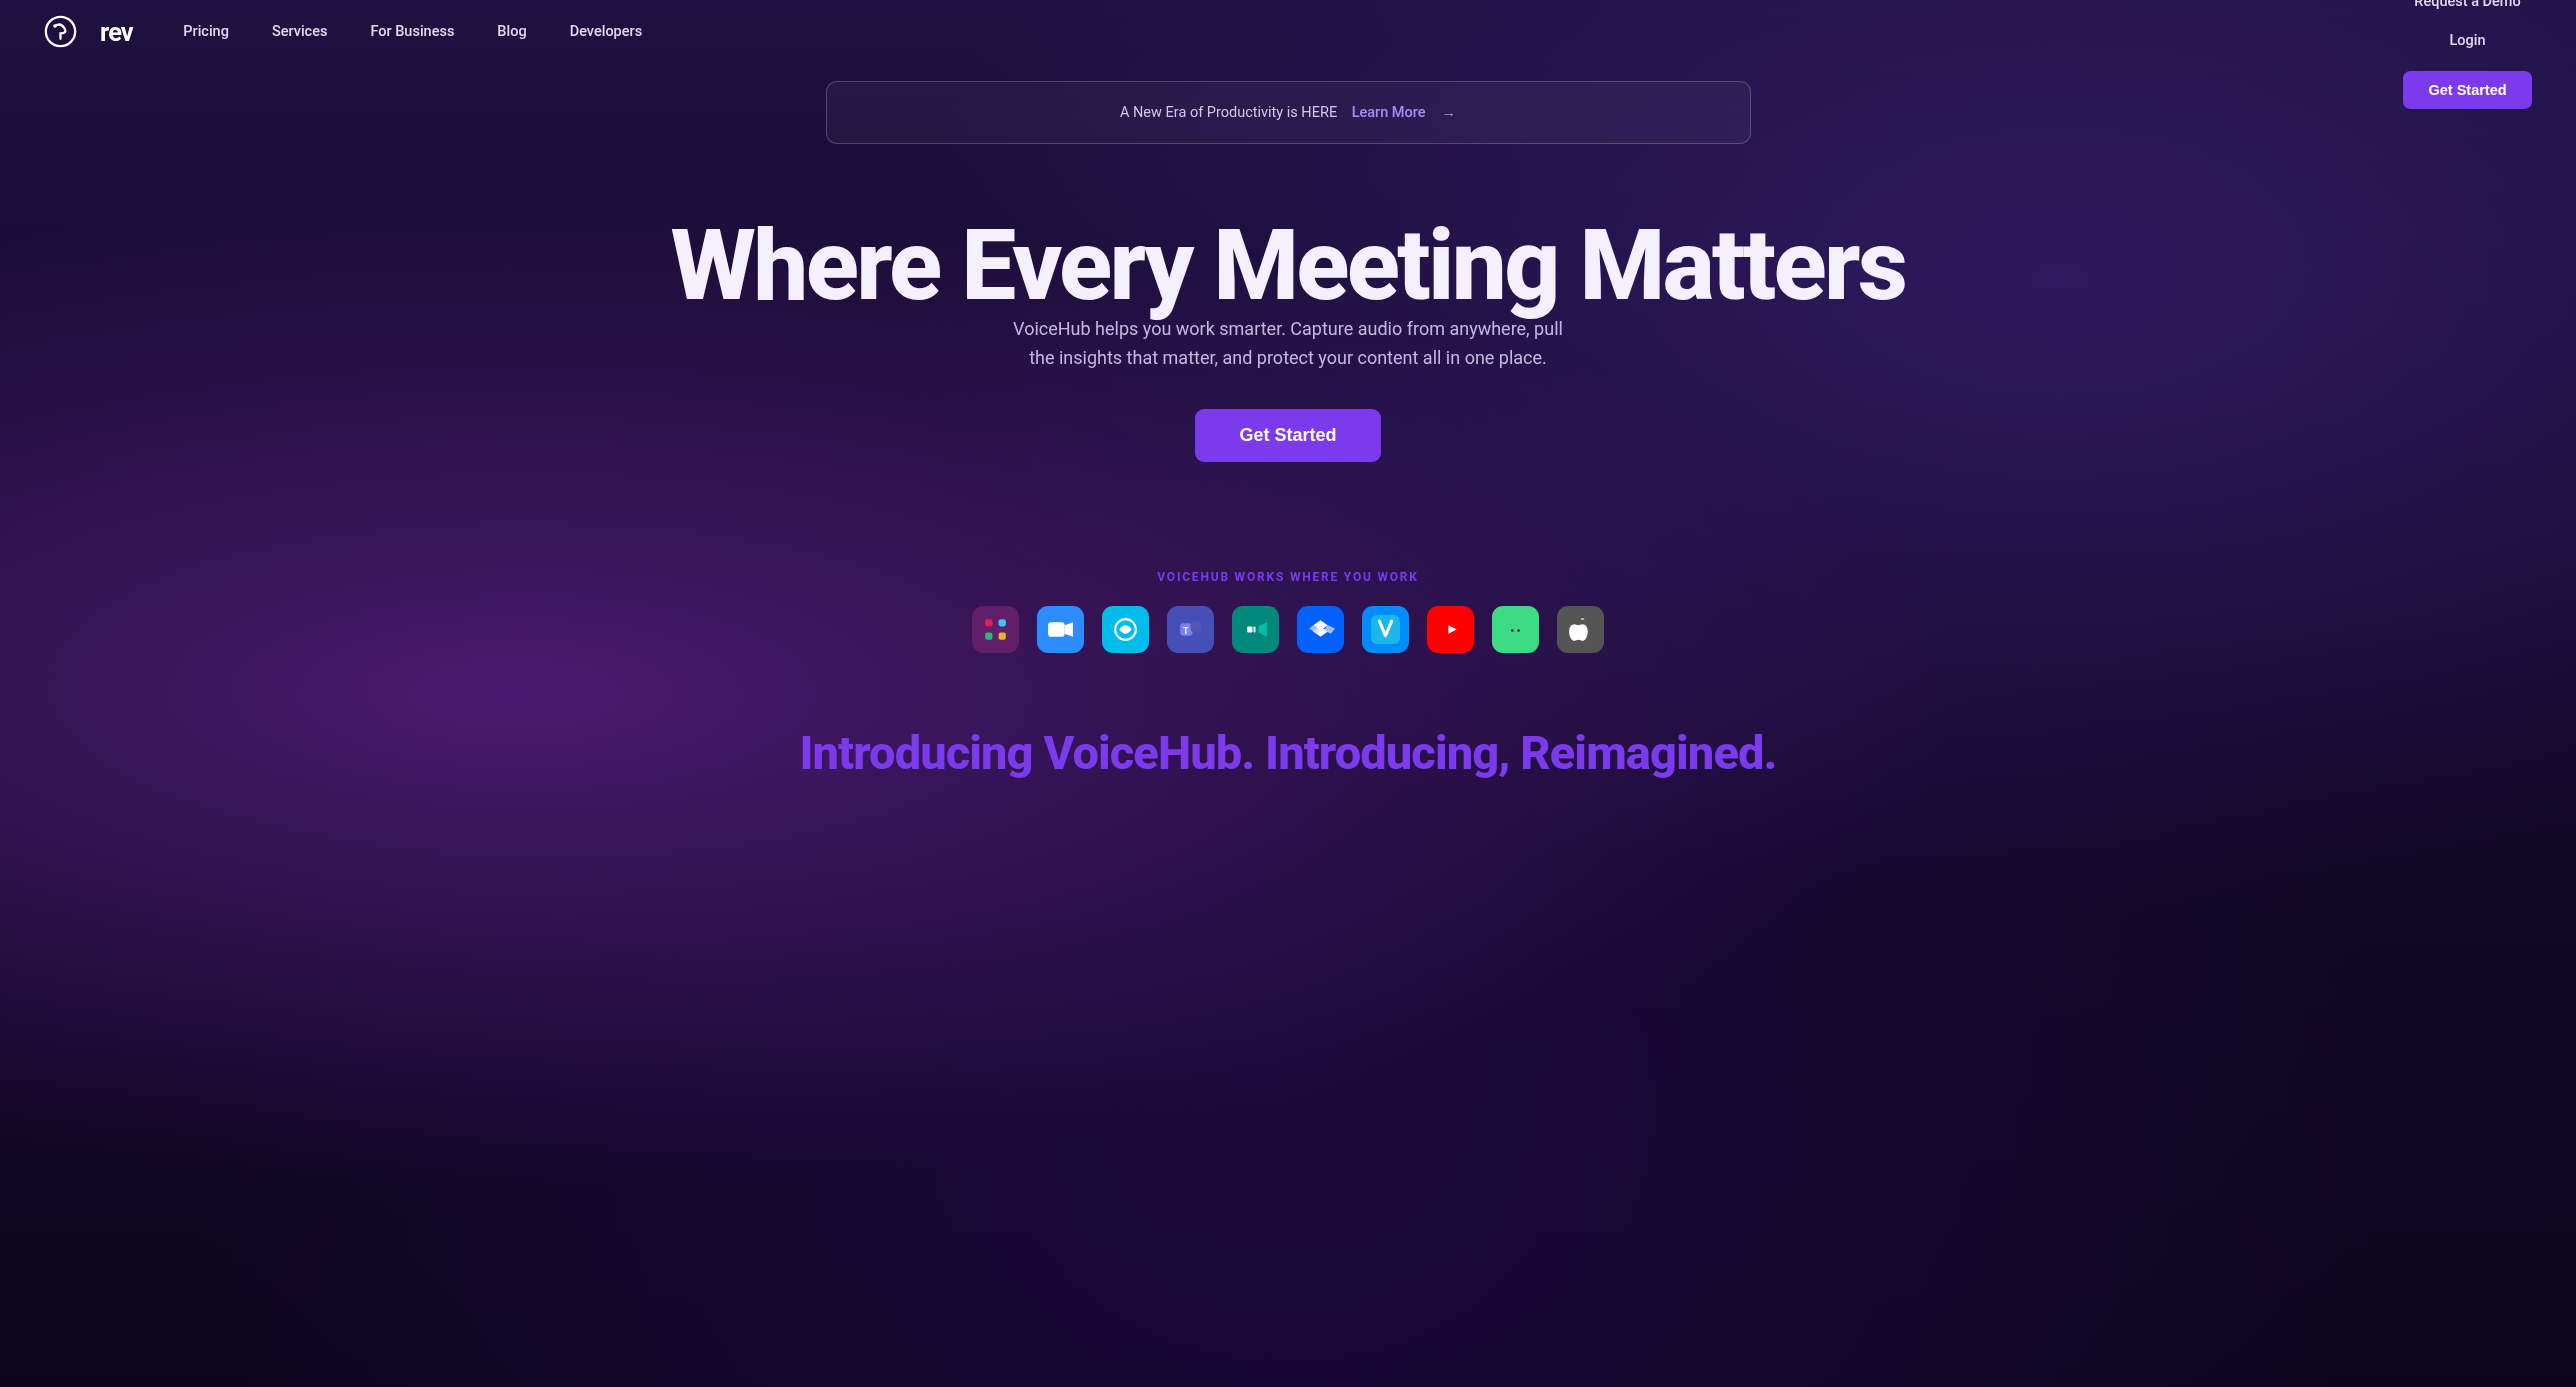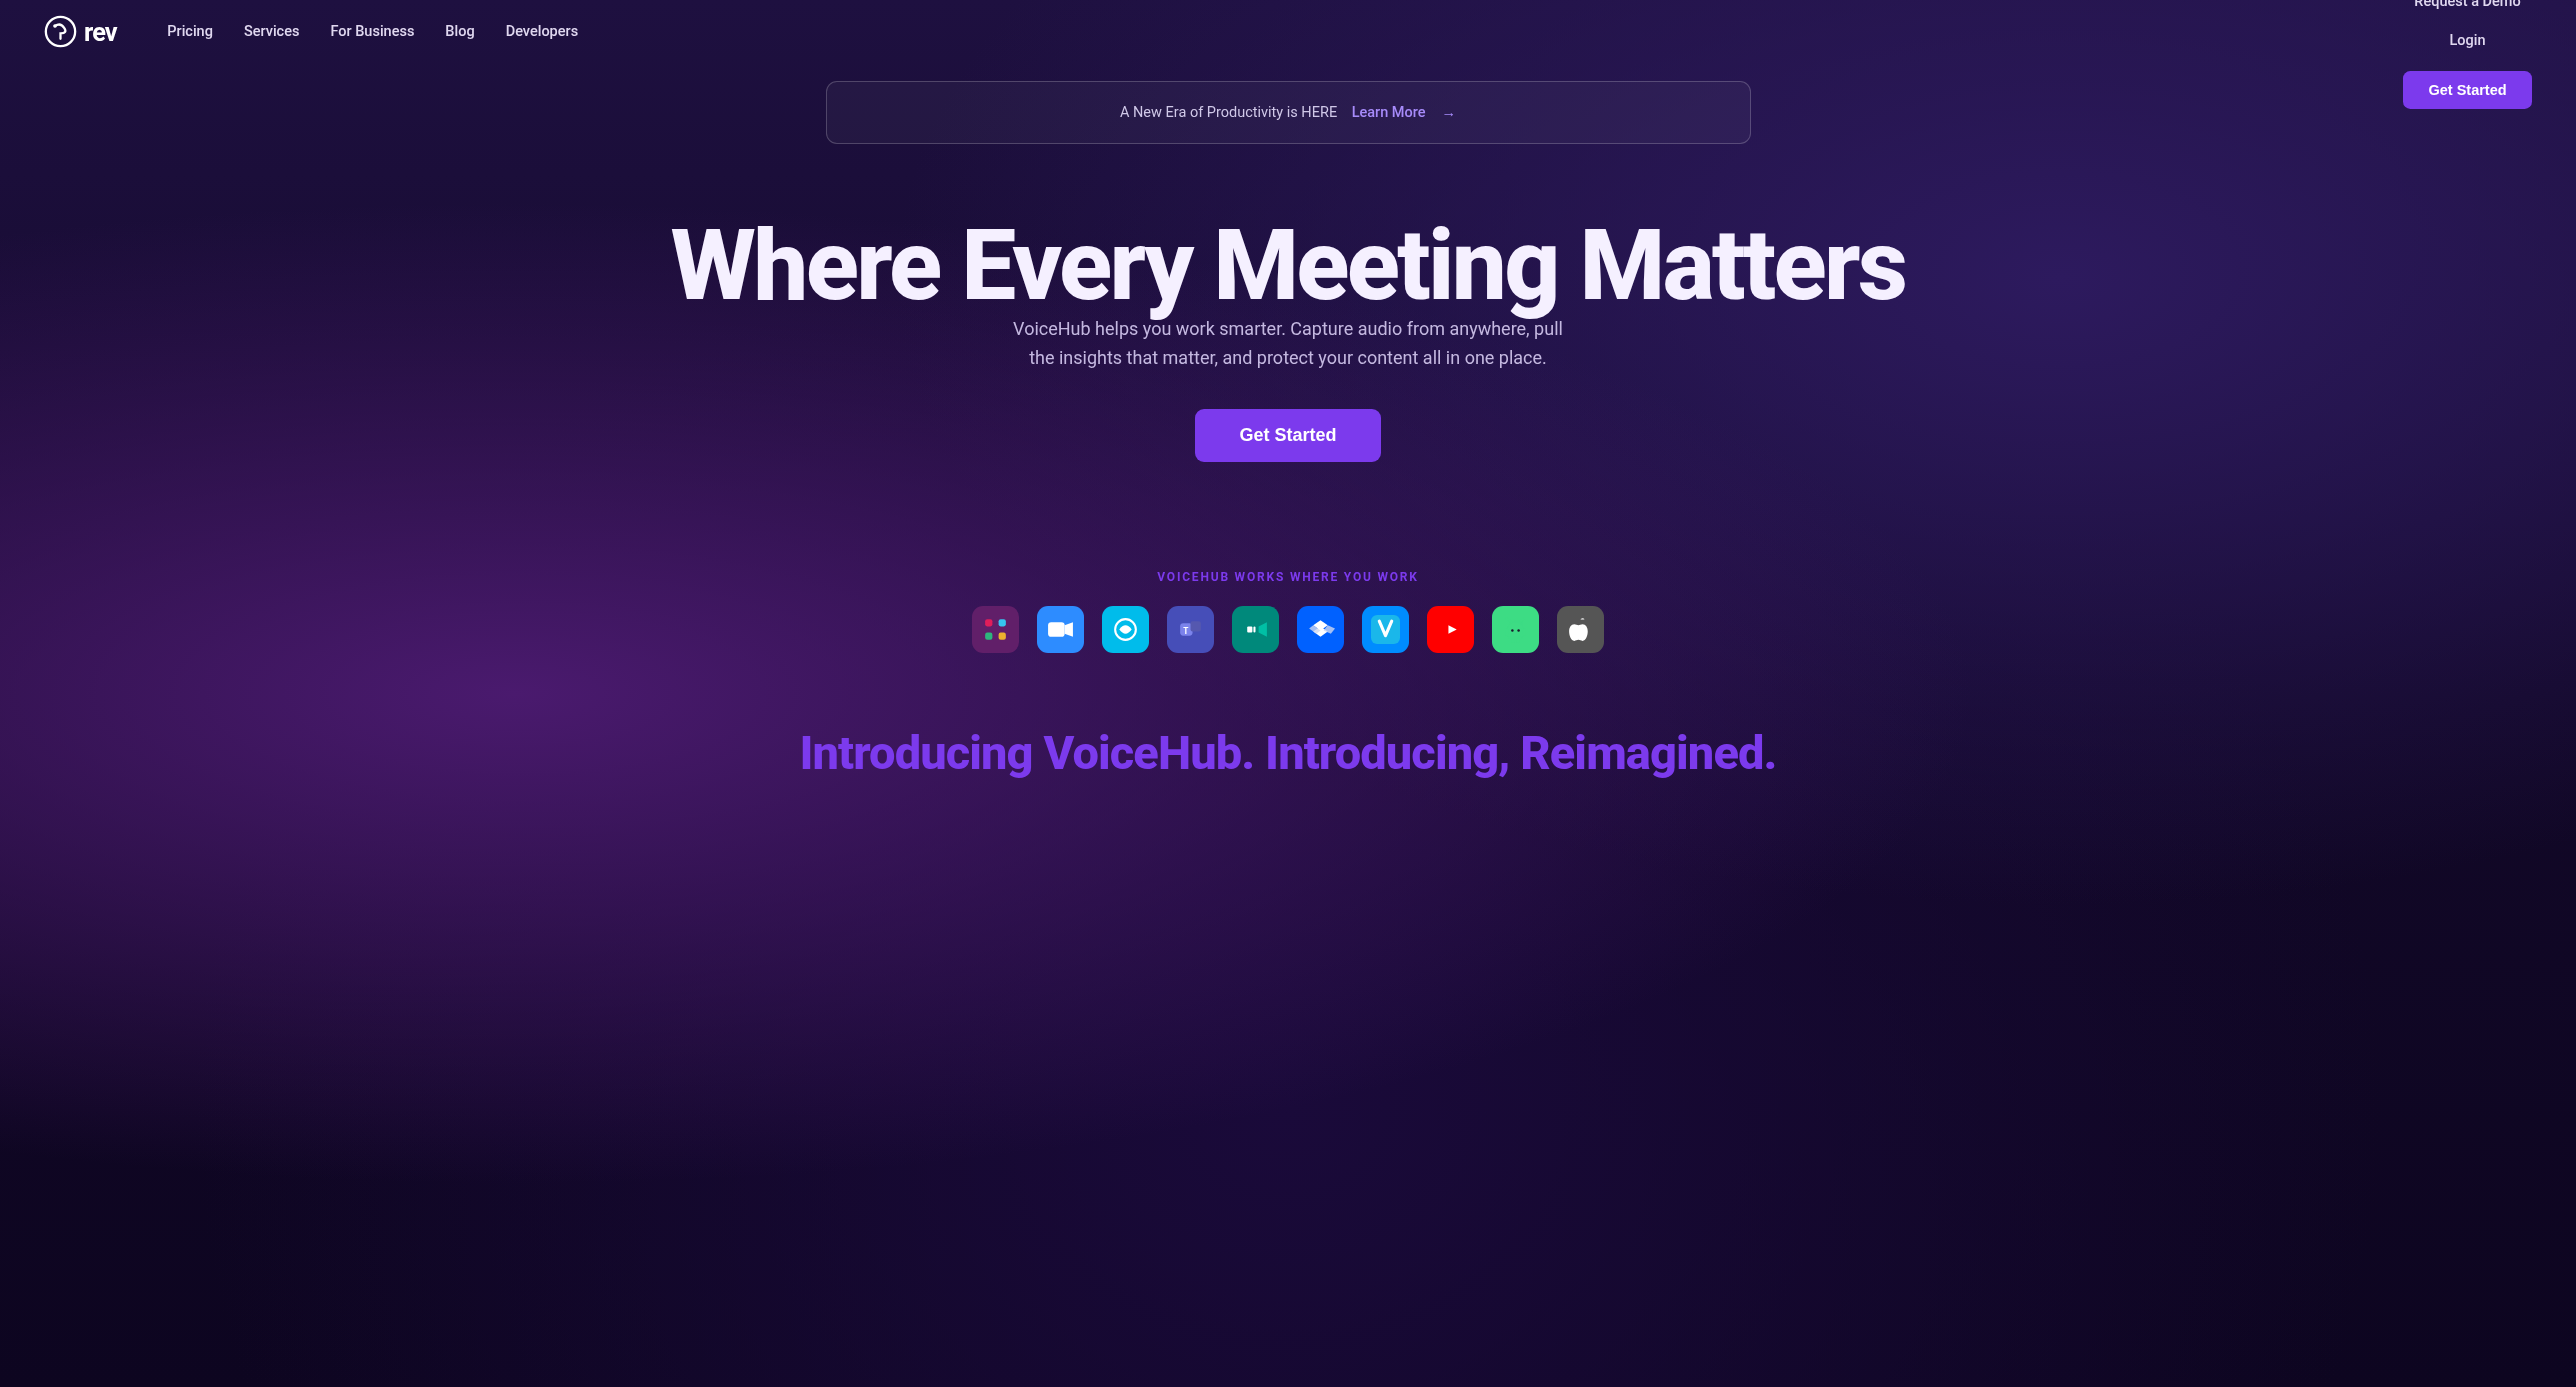--- a/index.html
+++ b/index.html
@@ -37,41 +37,41 @@
 
     .navbar-left {
       display: flex;
       align-items: center;
       gap: 36px;
     }
 
     .logo {
       display: flex;
       align-items: center;
-      gap: 7px;
+      gap: 23px;
       text-decoration: none;
       color: white;
     }
 
     .logo-icon {
       width: 33px;
       height: 33px;
     }
 
     .logo-text {
       font-size: 25.4px;
       font-weight: 700;
       color: white;
       letter-spacing: -0.9px;
     }
 
     .nav-links {
       display: flex;
       align-items: center;
-      gap: 2px;
+      gap: 14px;
     }
 
     .nav-link {
       color: #e0d8f0;
       text-decoration: none;
       font-size: 14.5px;
       font-weight: 500;
       padding: 7.3px 14.5px;
       border-radius: 5.4px;
       transition: color 0.2s;

